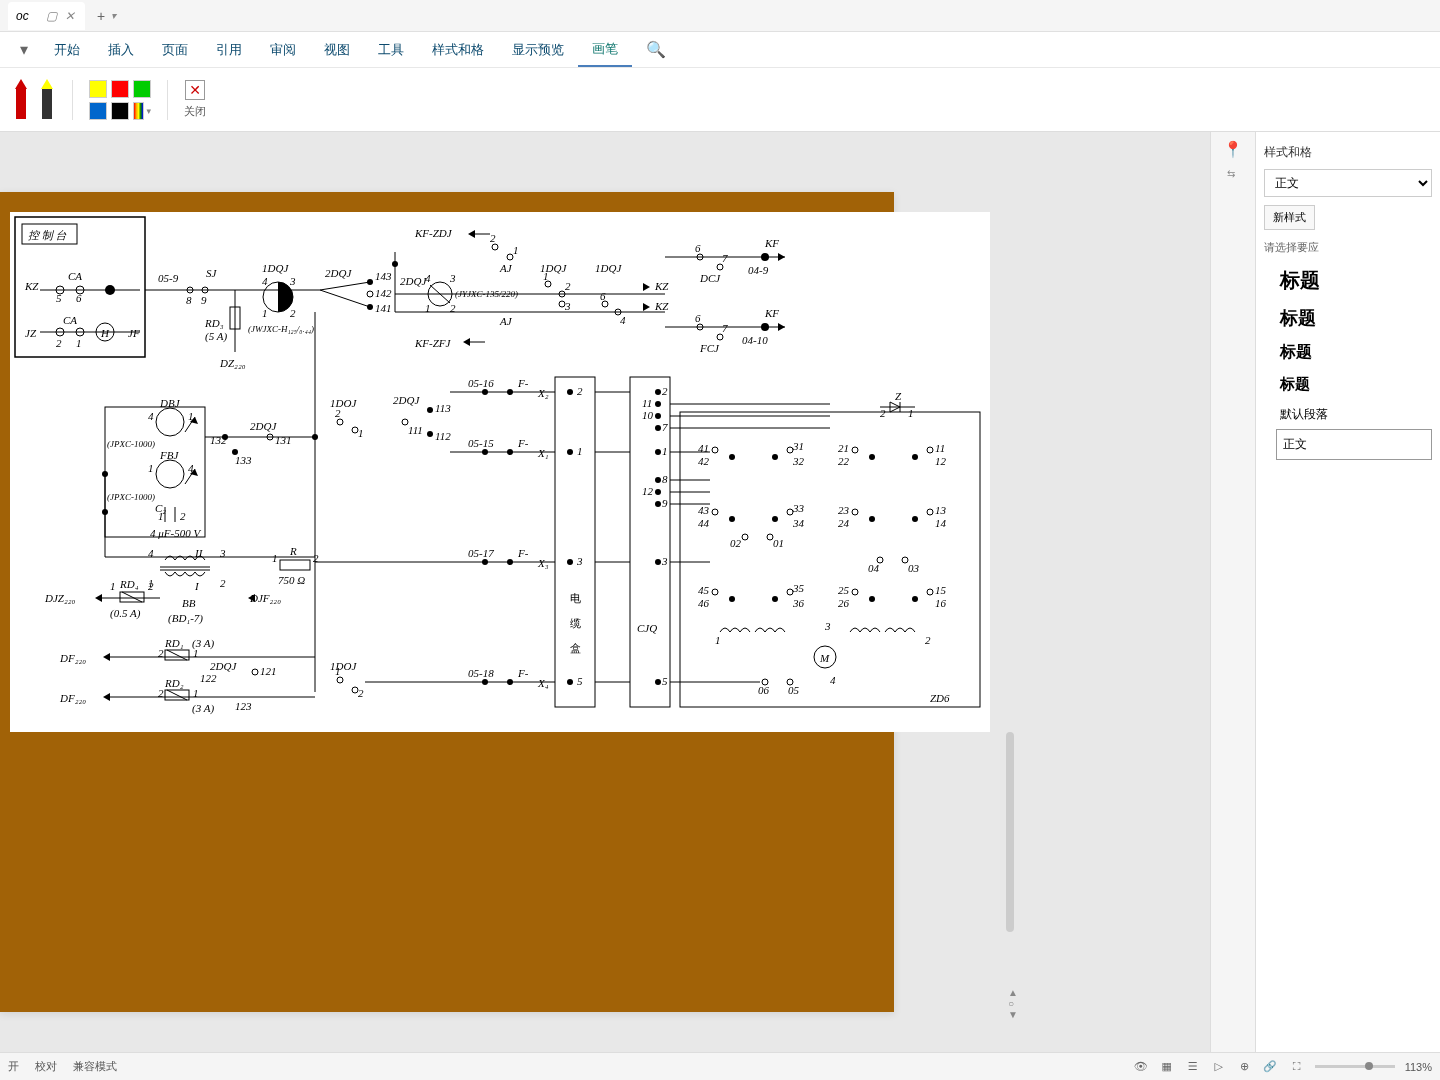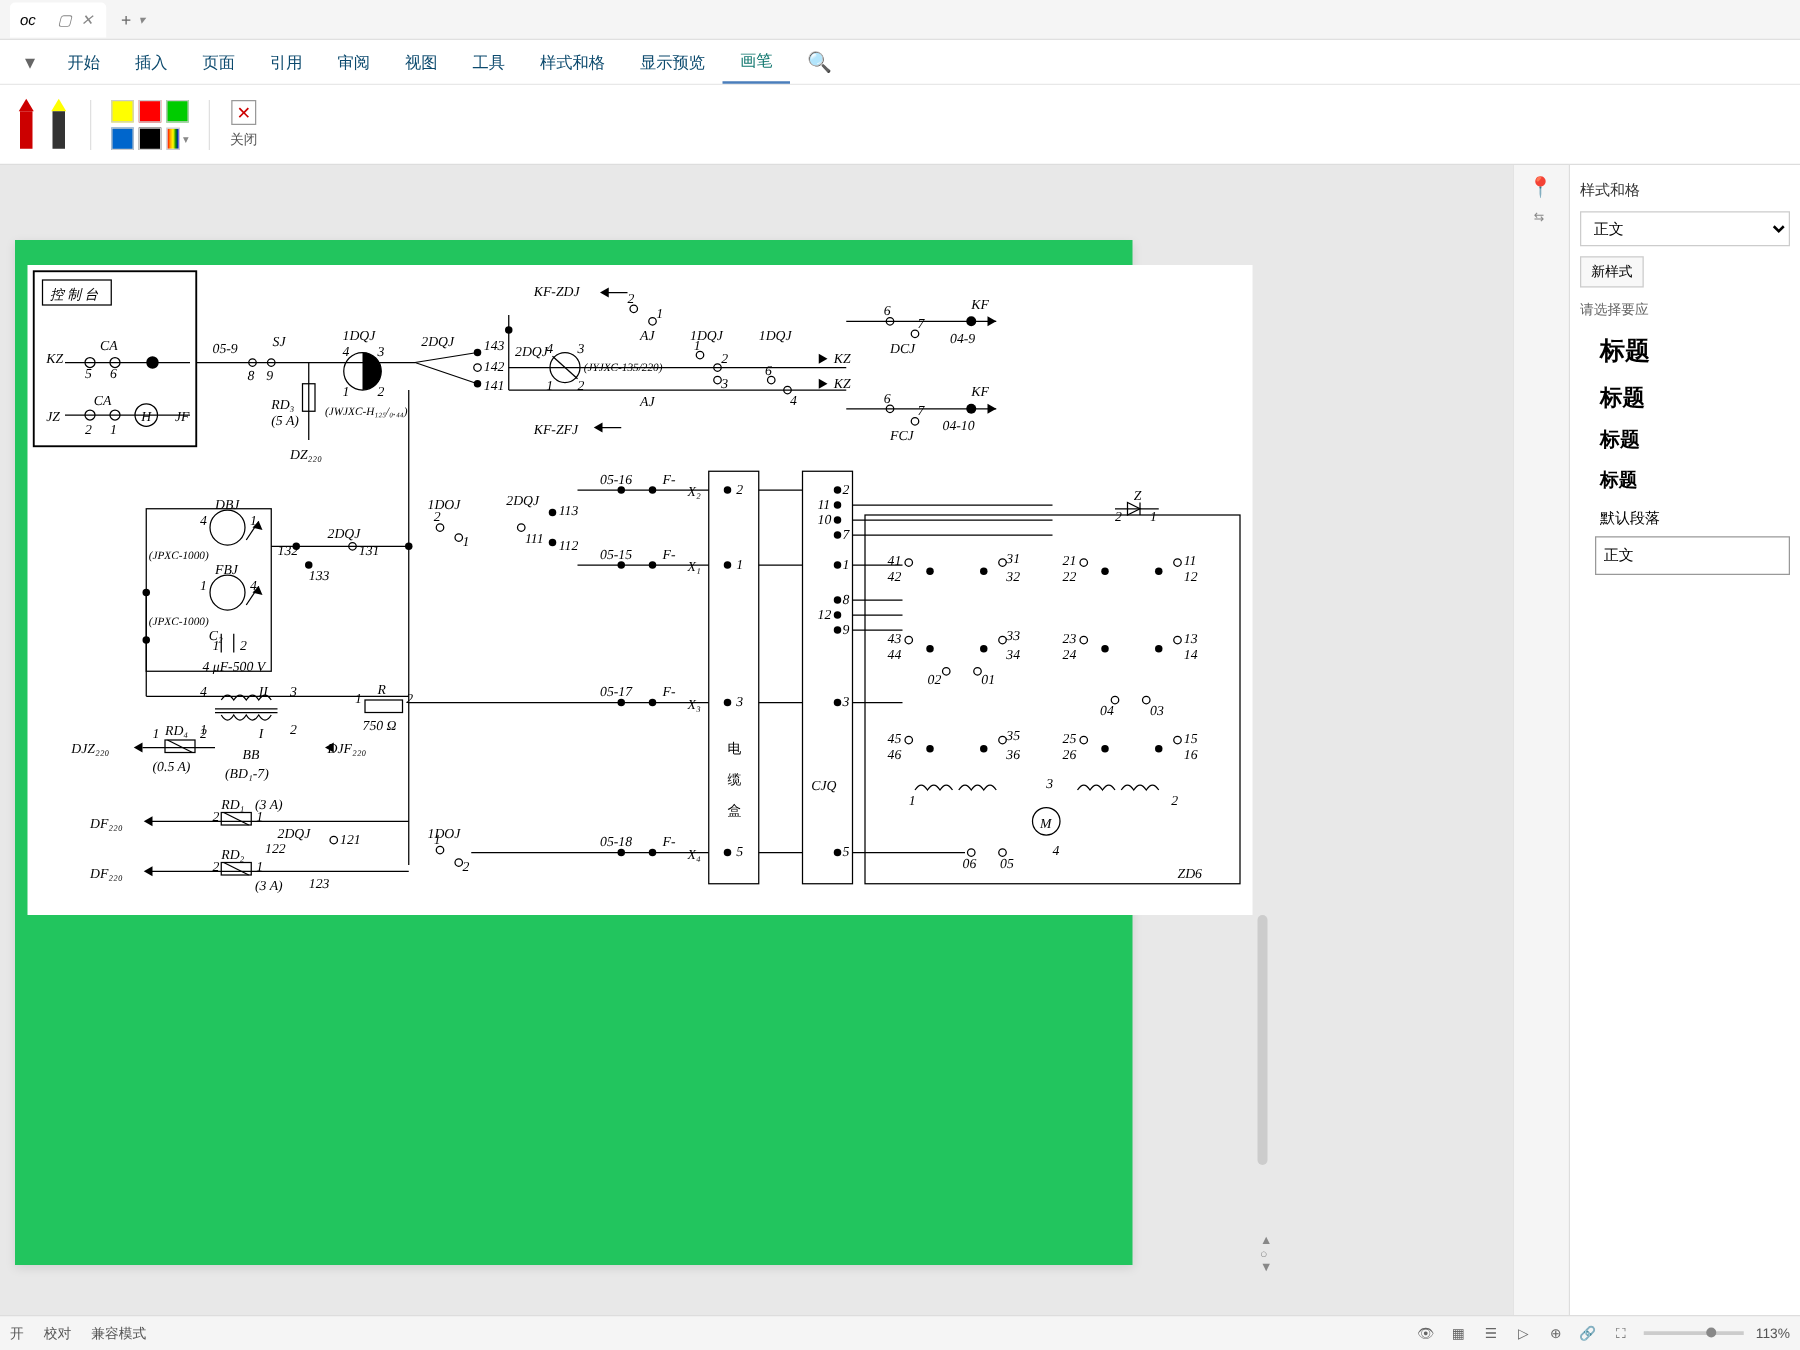--- a/index.html
+++ b/index.html
@@ -31,21 +31,21 @@
     .color-more { display: flex; align-items: center; gap: 2px; }
     .gradient-sw { width: 18px; height: 18px; background: linear-gradient(90deg, red, orange, yellow, green, blue); border: 1px solid #ccc; }
     .divider { width: 1px; height: 40px; background: #e0e0e0; }
     .close-group { display: flex; flex-direction: column; align-items: center; gap: 4px; cursor: pointer; }
     .close-box { width: 20px; height: 20px; border: 1px solid #999; display: flex; align-items: center; justify-content: center; color: #c00; font-size: 14px; }
     .close-label { font-size: 11px; color: #555; }
     
     
     .main { display: flex; height: calc(100% - 32px - 36px - 64px - 28px); }
     .doc-area { flex: 1; background: #e8e8e8; position: relative; overflow: hidden; }
-    .page { position: absolute; left: 12px; top: 60px; width: 894px; height: 820px; background: #22c55e; box-shadow: 0 2px 8px rgba(0,0,0,0.1); }
+    .page { position: absolute; left: 0; top: 60px; width: 894px; height: 820px; background: #a16207; box-shadow: 0 2px 8px rgba(0,0,0,0.1); }
     
     
     .schematic { position: absolute; left: 10px; top: 20px; width: 980px; height: 520px; background: #fff; }
     .schematic svg { width: 100%; height: 100%; }
     .sch-text { font-family: "Times New Roman", serif; font-size: 11px; font-style: italic; }
     
     
     .right-tools { width: 45px; background: #f5f5f5; border-left: 1px solid #ddd; display: flex; flex-direction: column; align-items: center; padding-top: 8px; gap: 8px; }
     .pin-icon { width: 20px; height: 20px; color: #4a7ebb; cursor: pointer; }
     .collapse-icon { width: 12px; height: 12px; color: #888; cursor: pointer; font-size: 10px; }

